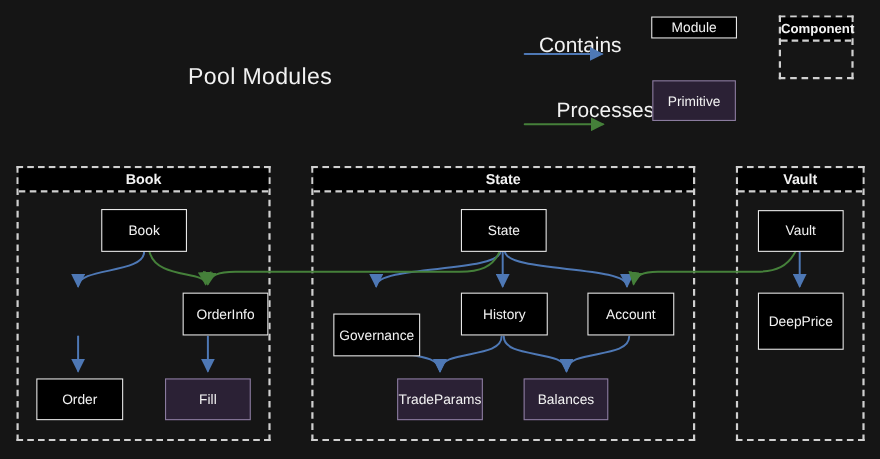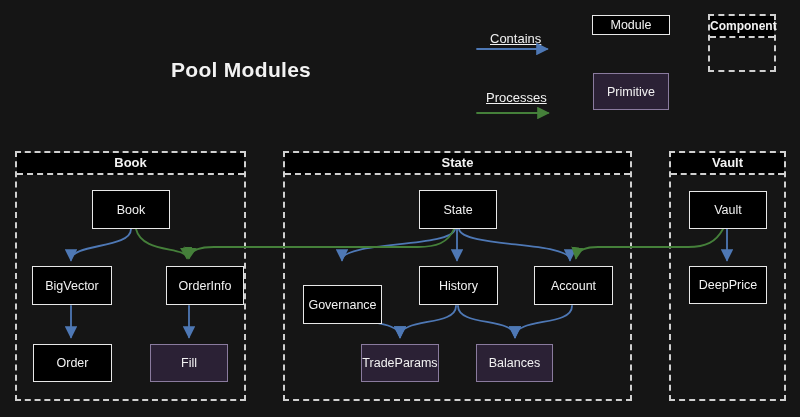--- a/index.html
+++ b/index.html
@@ -5,24 +5,24 @@
   html,body { margin:0; padding:0; background:#151515; }
   #canvas {
     position:relative; width:800px; height:417px; overflow:hidden;
     background:var(--background, #151515);
     font-family:"Liberation Sans", sans-serif;
     color:var(--text, #f2f2f2);
   }
   .abs { position:absolute; }
 
   
-  .page-title { font-size:21px; font-weight:bold; letter-spacing:.3px;text-align:right; }
+  .page-title { font-size:21px; font-weight:normal; letter-spacing:.3px;text-align:right; }
 
   
-  .legend-label { font-size:13px;text-decoration:underline; }
+  .legend-label { font-size:19px; }
   .legend-box {
     display:flex; align-items:center; justify-content:center;
     font-size:12.5px; box-sizing:border-box;
   }
   .module-box   { background:var(--module_fill,#000); border:1.5px solid var(--module_border,#e8e8e8); }
   .primitive-box{ background:var(--primitive_fill,#2b2135); border:1.5px solid var(--primitive_border,#8a7b9e); }
   .component-box{ border:2px dashed var(--dashed_border,#d0d0d0); box-sizing:border-box; }
   .component-label {
     height:20px; line-height:20px; background:#000; text-align:center;
     font-size:12px; font-weight:bold;
@@ -56,21 +56,21 @@
   .head-processes { fill:var(--processes_color,#45803a); }
 </style>
 </head>
 <body>
 
 <div id="canvas" style="--background: #151515; --module_fill: #000000; --module_border: #e8e8e8; --primitive_fill: #2b2135; --primitive_border: #8a7b9e; --contains_color: #4e78b5; --processes_color: #45803a; --dashed_border: #d0d0d0; --text: #f2f2f2;">
 
   <div class="abs page-title" style="left:171px; top:58px;">Pool Modules</div>
 
   <div class="abs legend-label" style="left:490px; top:31px;">Contains</div>
-  <div class="abs legend-label" style="left:486px; top:90px;">Processes</div>
+  <div class="abs legend-label" style="left:506px; top:90px;">Processes</div>
 
   <div class="abs legend-box module-box" style="left:592px; top:15px; width:78px; height:20px;">
     <span>Module</span>
   </div>
   <div class="abs legend-box primitive-box" style="left:593px; top:73px; width:76px; height:37px;">
     <span>Primitive</span>
   </div>
   <div class="abs component-box" style="left:708px; top:14px; width:68px; height:58px;">
     <div class="component-label">Component</div>
   </div>
@@ -111,23 +111,20 @@
     <path class="edge-contains" d="M 727 229 L 727 260" marker-end="url(#arrow-blue)"></path>
 
     <path class="edge-processes" d="M 136 229 C 142 254 186 246 187 258" marker-end="url(#arrow-green)"></path>
     <path class="edge-processes" d="M 454 229 C 448 243 436 247 418 247 L 214 247 C 199 247 190 251 189 258" marker-end="url(#arrow-green)"></path>
     <path class="edge-processes" d="M 723 229 C 716 242 706 247 688 247 L 598 247 C 585 247 577 251 576 258" marker-end="url(#arrow-green)"></path>
   </svg>
 
   <div class="node" style="left:92px; top:190px; width:78px; height:39px;">
     <span>Book</span>
   </div>
-  <div class="node" style="left:32px; top:266px; width:80px; height:39px;">
-    <span>BigVector</span>
-  </div>
   <div class="node" style="left:150px; top:266px; width:78px; height:39px;margin-left:16px;">
     <span>OrderInfo</span>
   </div>
   <div class="node" style="left:33px; top:344px; width:79px; height:38px;">
     <span>Order</span>
   </div>
   <div class="node primitive" style="left:150px; top:344px; width:78px; height:38px;">
     <span>Fill</span>
   </div>
 
@@ -146,17 +143,17 @@
   <div class="node primitive" style="left:361px; top:344px; width:78px; height:38px;">
     <span>TradeParams</span>
   </div>
   <div class="node primitive" style="left:476px; top:344px; width:77px; height:38px;">
     <span>Balances</span>
   </div>
 
   <div class="node" style="left:689px; top:191px; width:78px; height:38px;">
     <span>Vault</span>
   </div>
-  <div class="node" style="left:689px; top:266px; width:78px; height:38px;">
+  <div class="node" style="left:689px; top:266px; width:78px; height:52px;">
     <span>DeepPrice</span>
   </div>
 
 </div>
 
 </body></html>

